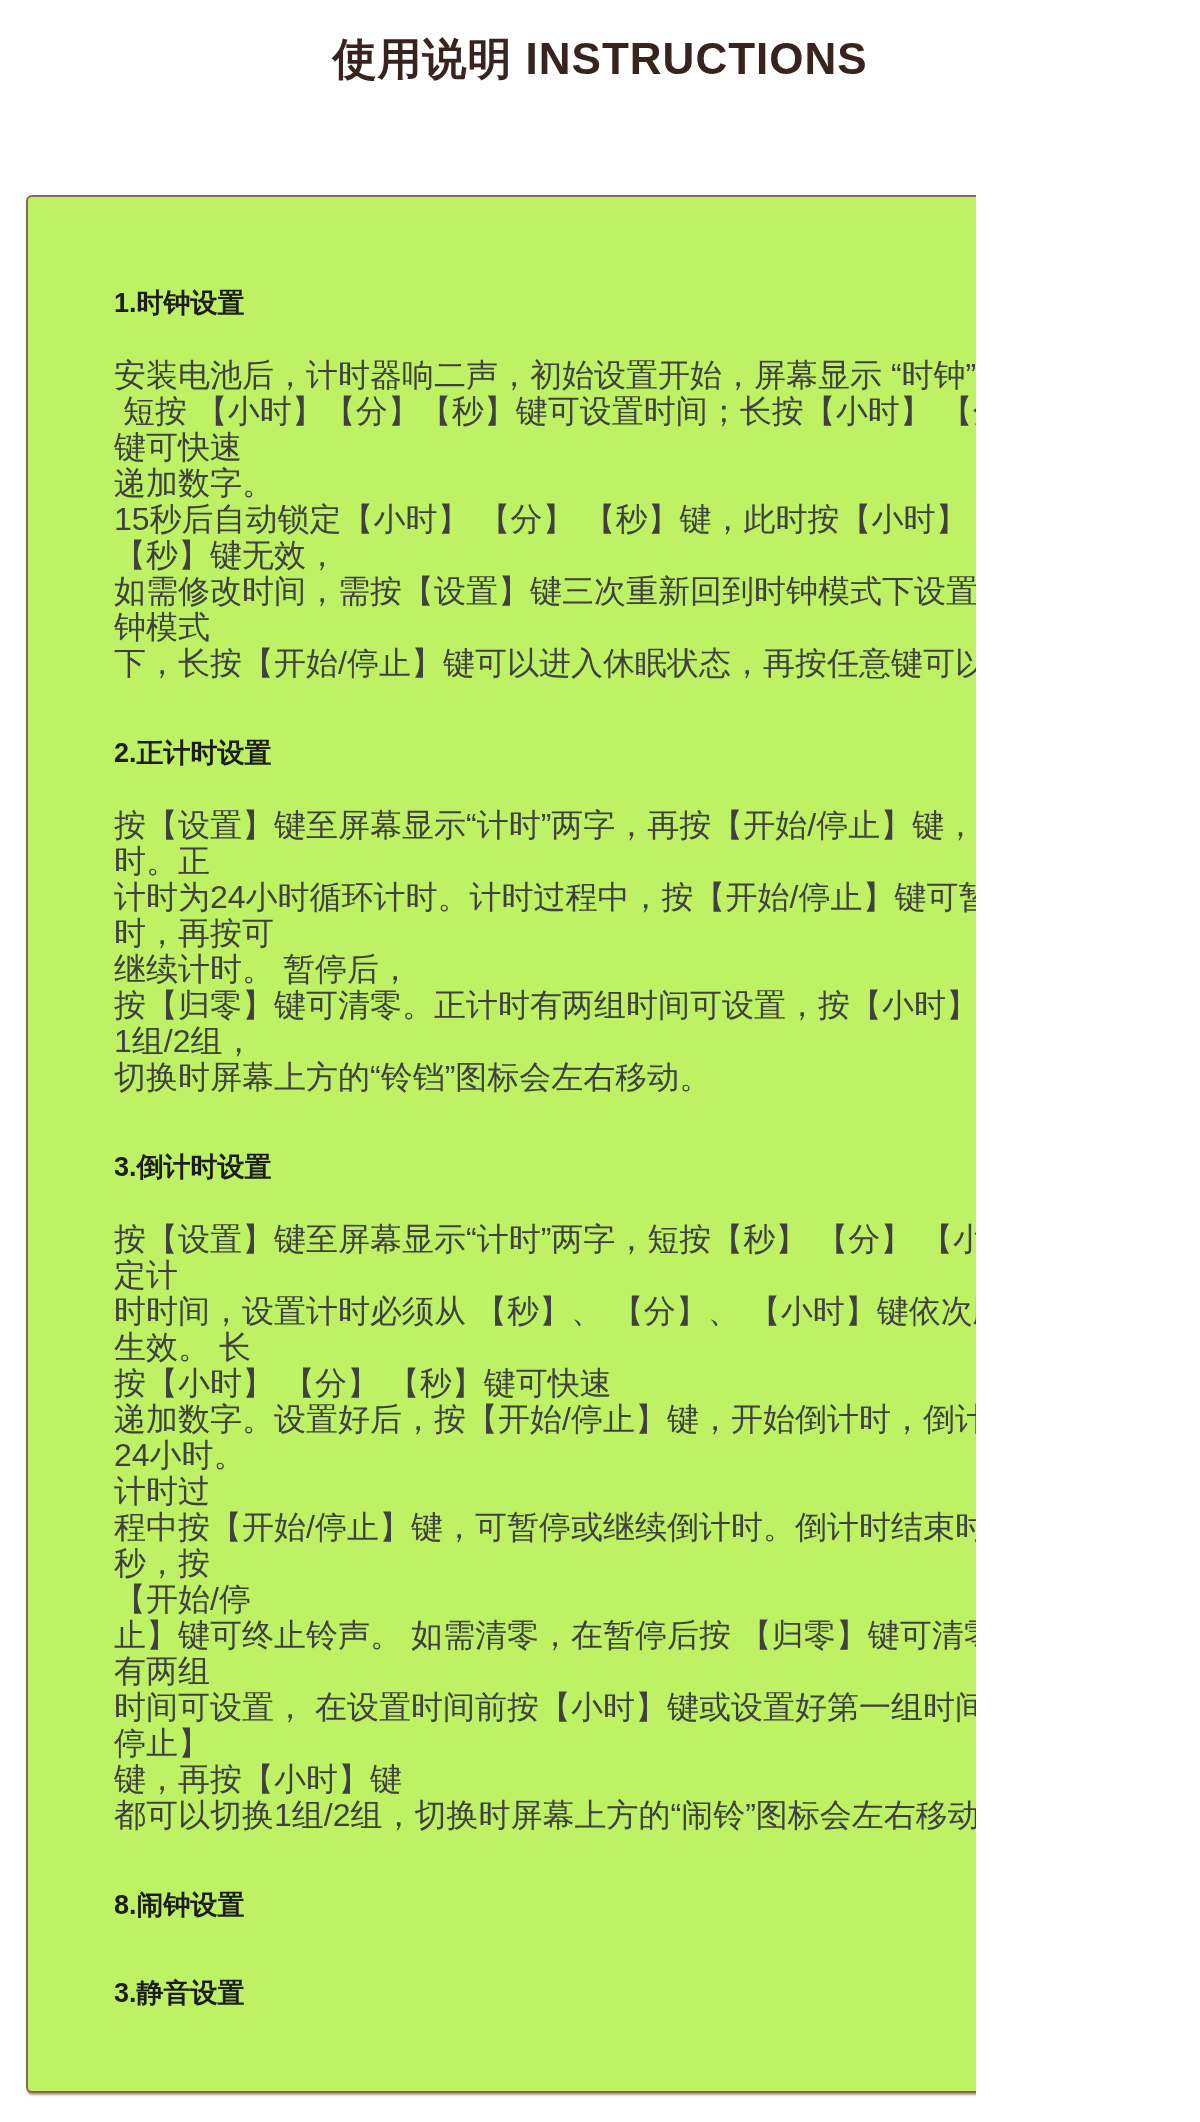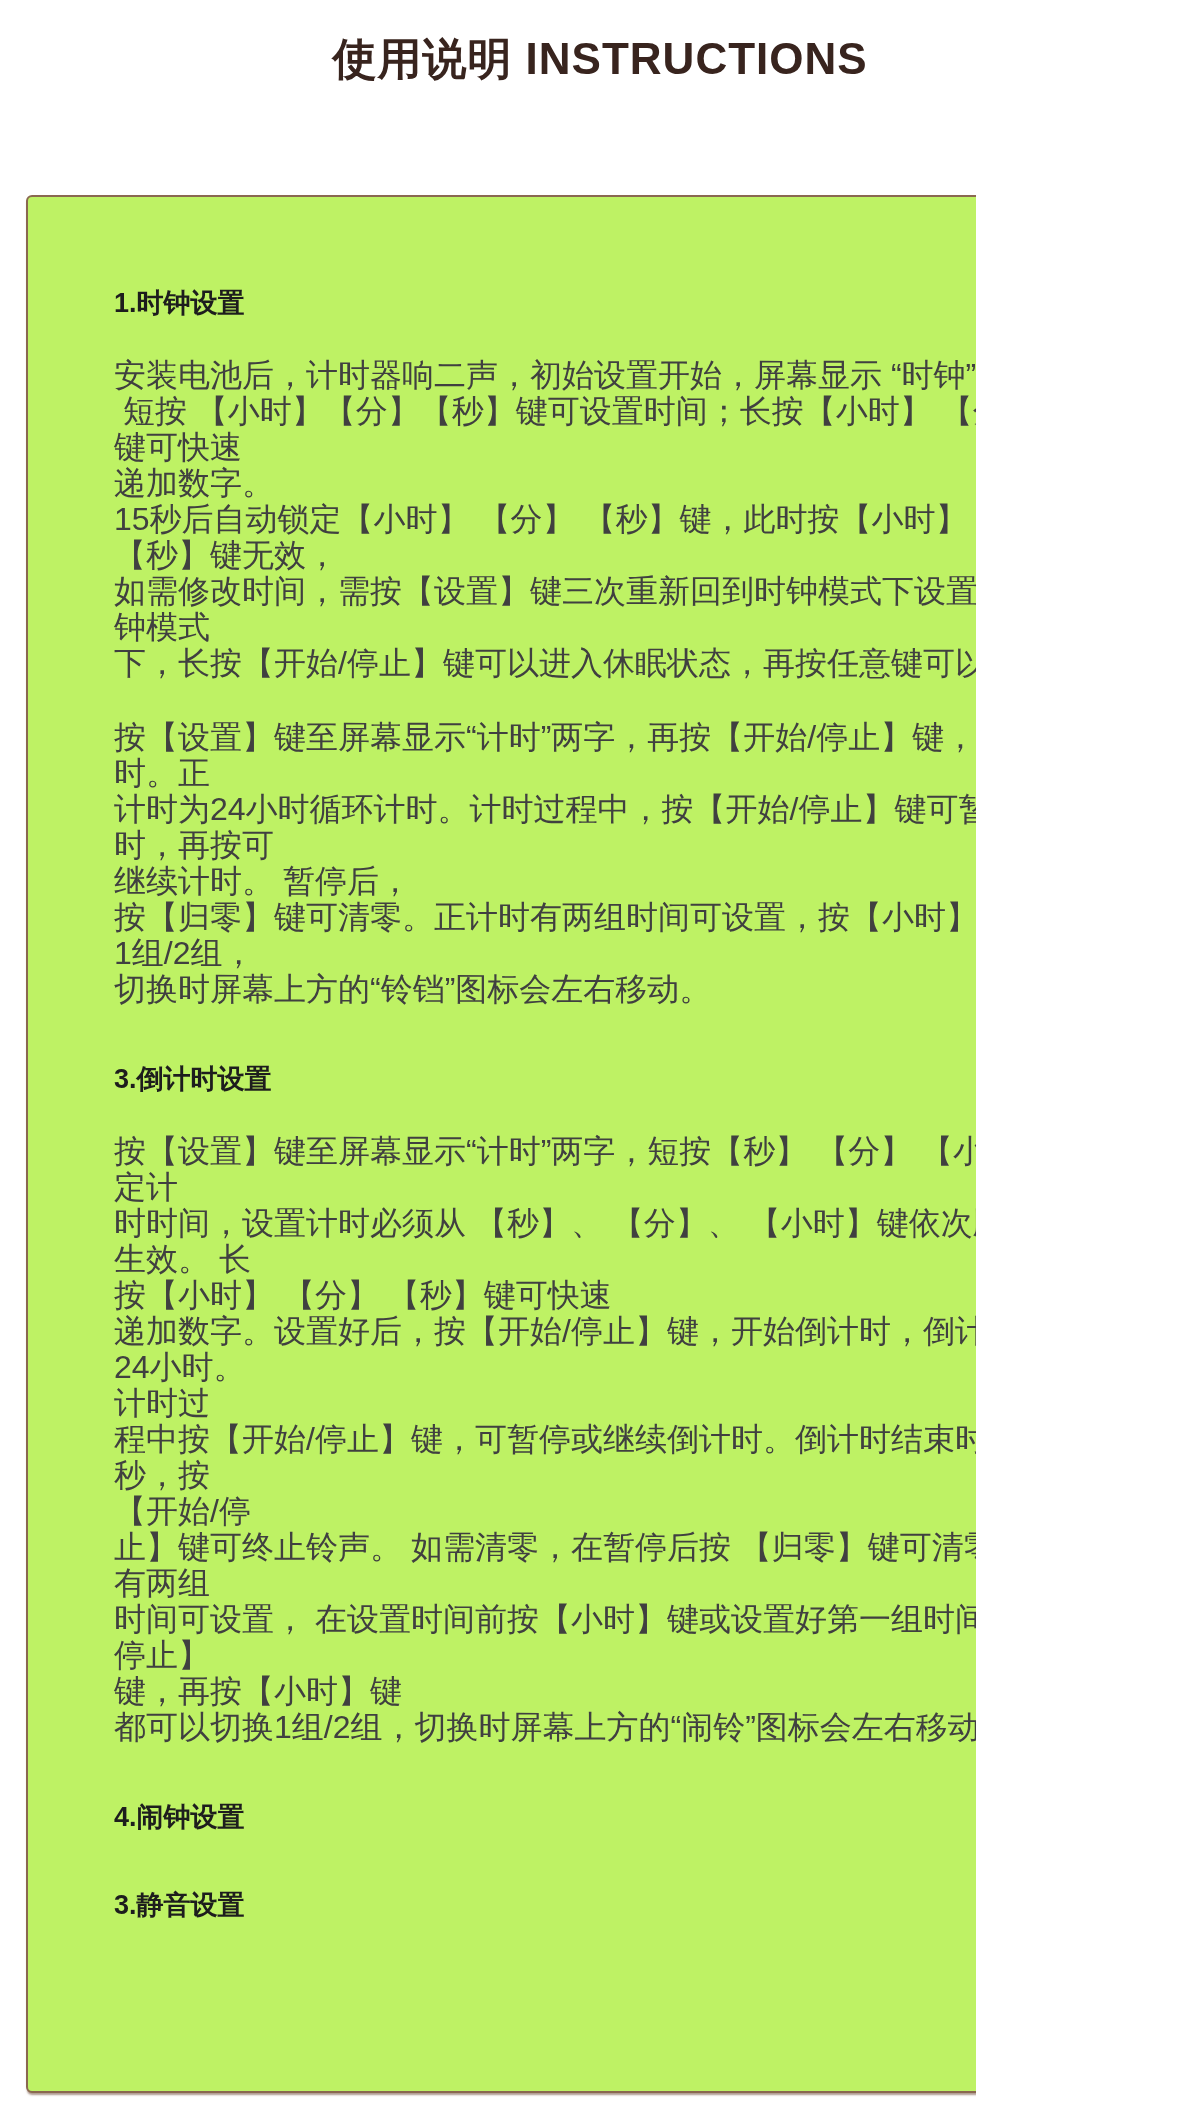--- a/index.html
+++ b/index.html
@@ -74,20 +74,21 @@
         <div class="section-heading">1.时钟设置</div>
         <div class="section-body">安装电池后，计时器响二声，初始设置开始，屏幕显示 “时钟” 两字。
  短按 【小时】【分】【秒】键可设置时间；长按【小时】 【分】 【秒】键可快速
 递加数字。
 15秒后自动锁定【小时】 【分】 【秒】键，此时按【小时】 【分】 【秒】键无效，
 如需修改时间，需按【设置】键三次重新回到时钟模式下设置时间。在时钟模式
 下，长按【开始/停止】键可以进入休眠状态，再按任意键可以唤醒。</div>
       </div>
 
       <div class="section">
+        <div class="section-heading">2.正计时设置</div>
         <div class="section-body">按【设置】键至屏幕显示“计时”两字，再按【开始/停止】键，开始正计时。正
 计时为24小时循环计时。计时过程中，按【开始/停止】键可暂停正计时，再按可
 继续计时。 暂停后，
 按【归零】键可清零。正计时有两组时间可设置，按【小时】键可以切换1组/2组，
 切换时屏幕上方的“铃铛”图标会左右移动。</div>
       </div>
 
       <div class="section">
         <div class="section-heading">3.倒计时设置</div>
         <div class="section-body">按【设置】键至屏幕显示“计时”两字，短按【秒】 【分】 【小时】键可设定计
@@ -97,21 +98,21 @@
 计时过
 程中按【开始/停止】键，可暂停或继续倒计时。倒计时结束时会响铃60秒，按
 【开始/停
 止】键可终止铃声。 如需清零，在暂停后按 【归零】键可清零。 倒计时有两组
 时间可设置， 在设置时间前按【小时】键或设置好第一组时间按【开始/停止】
 键，再按【小时】键
 都可以切换1组/2组，切换时屏幕上方的“闹铃”图标会左右移动。</div>
       </div>
 
       <div class="section">
-        <div class="section-heading">4.闹钟设置</div>
+        <div class="section-heading">8.闹钟设置</div>
       </div>
 
       <div class="section">
         <div class="section-heading">3.静音设置</div>
       </div>
 
     </div>
   </div>
 </div>
 

